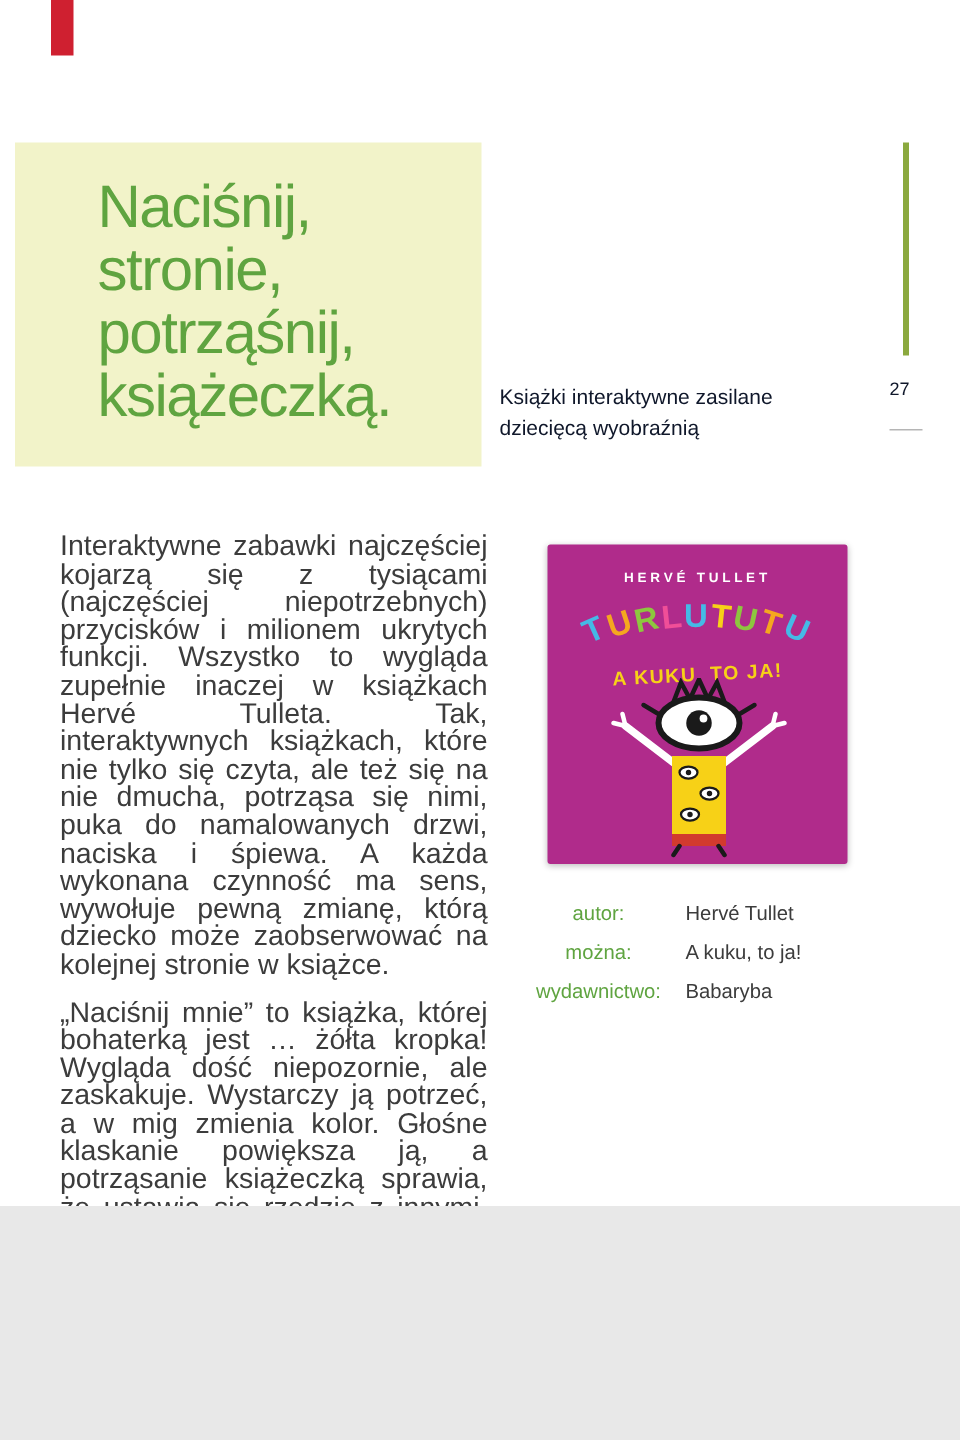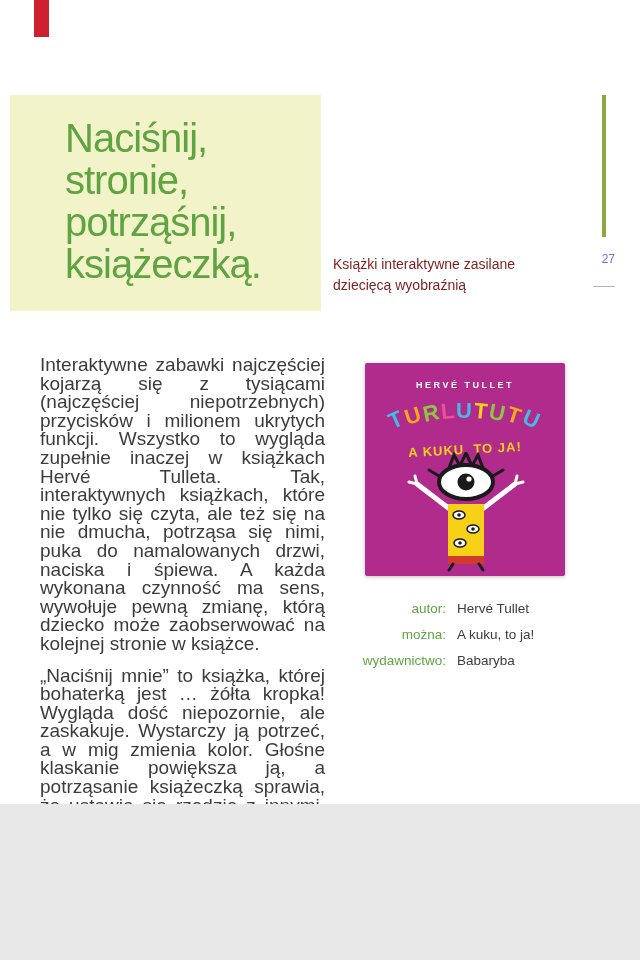--- a/index.html
+++ b/index.html
@@ -10,46 +10,46 @@
   
   .corner-bar{position:absolute;left:34px;top:0;width:15px;height:37px;background:#cf2030;}
 
   
   .title-block{position:absolute;left:10px;top:95px;width:311px;height:216px;background:#f2f3c9;}
   .title{margin:0;position:absolute;left:55px;top:22px;color:#5fa440;
     font-size:40px;line-height:42px;font-weight:400;letter-spacing:-1px;}
   .title-line{display:block;}
 
   .subtitle{position:absolute;left:333px;top:254px;width:208px;
-    font-size:14px;line-height:21px;color:#7f1d1d;}
+    font-size:14px;line-height:21px;color:#0f172a;}
 
   .green-rule{position:absolute;left:602px;top:95px;width:4px;height:142px;background:#8ba93e;}
-  .page-number{position:absolute;left:593px;top:252px;width:22px;text-align:right;
-    font-size:12px;color:#8b5cf6;padding-bottom:20px;border-bottom:1px solid #b5b5b5;}
+  .page-number{position:absolute;left:593px;top:252px;width:22px;text-align:left;
+    font-size:12px;color:#0f172a;padding-bottom:20px;border-bottom:1px solid #b5b5b5;}
 
   
   .body-col{position:absolute;left:40px;top:356px;width:285px;
     font-size:19px;line-height:18.6px;color:#3c3c3c;text-align:justify;}
   .body-col p{margin:0 0 13px 0;hyphens:auto;}
 
   
   .cover{position:absolute;left:365px;top:363px;width:200px;height:213px;
     background:#b02b8b;border-radius:2px;box-shadow:0 1px 4px rgba(0,0,0,.25);}
   .cover-author{position:absolute;top:17px;width:100%;text-align:center;
     color:#ffffff;font-size:9px;letter-spacing:2.5px;font-weight:700;}
   .cover-title{position:absolute;top:35px;width:100%;text-align:center;
     font-size:22px;font-weight:700;letter-spacing:2px;height:40px;}
   .cover-tagline{position:absolute;top:79px;width:100%;text-align:center;
     color:#f7d117;font-size:13px;font-weight:700;letter-spacing:1px;transform:rotate(-3deg);}
   .cover-art{position:absolute;left:0;bottom:4px;}
 
   
   .meta{position:absolute;left:352px;top:601px;font-size:13.5px;}
   .meta-row{display:flex;margin-bottom:11px;}
-  .meta-label{display:inline-block;width:94px;text-align:right;color:#5fa440;}
+  .meta-label{display:inline-block;width:94px;text-align:center;color:#5fa440;}
   .meta-value{margin-left:11px;color:#3c3c3c;}
 
   
   .logo{position:absolute;right:28px;top:890px;font-size:19px;color:#8f8f8f;letter-spacing:.5px;}
   .logo-underline{position:absolute;right:0;bottom:-5px;width:52px;height:3px;background:#5fa440;}
 </style>
 </head>
 <body>
 
 <div class="page">

